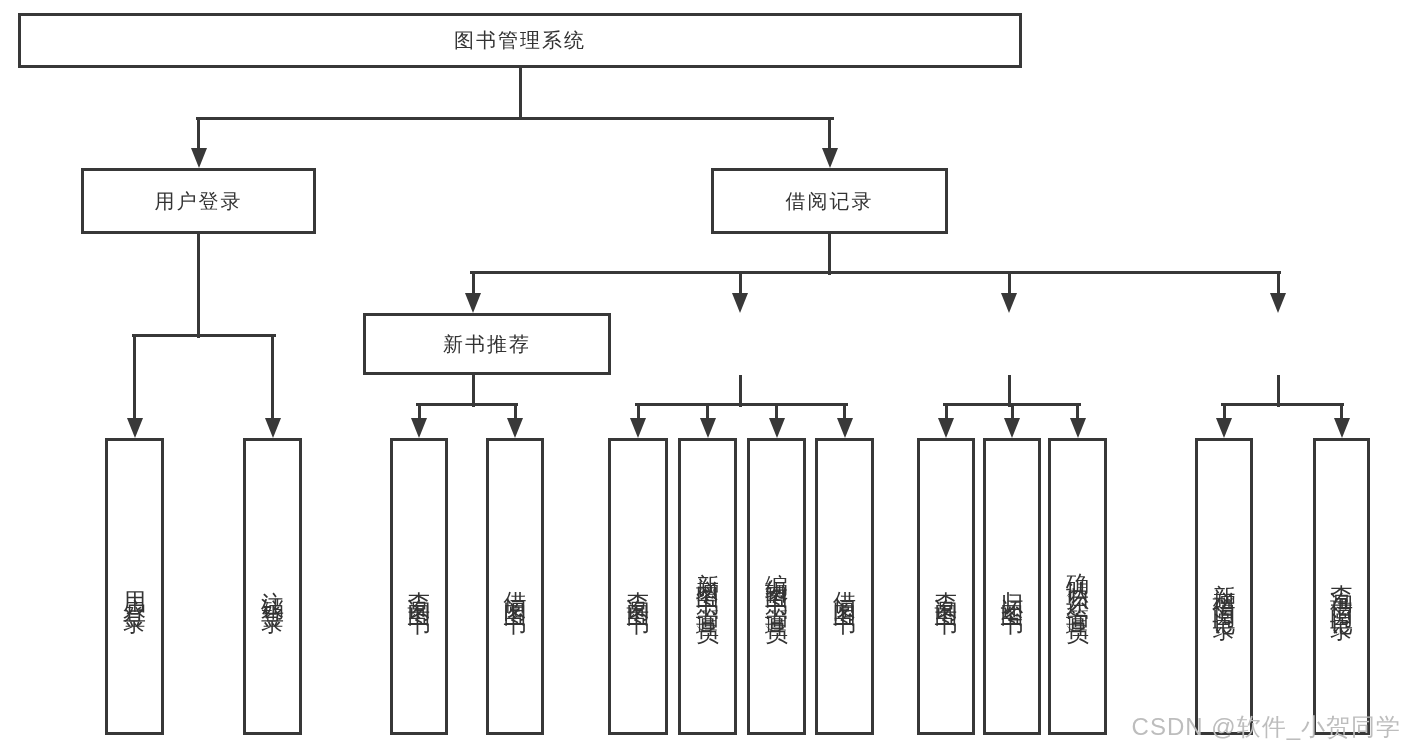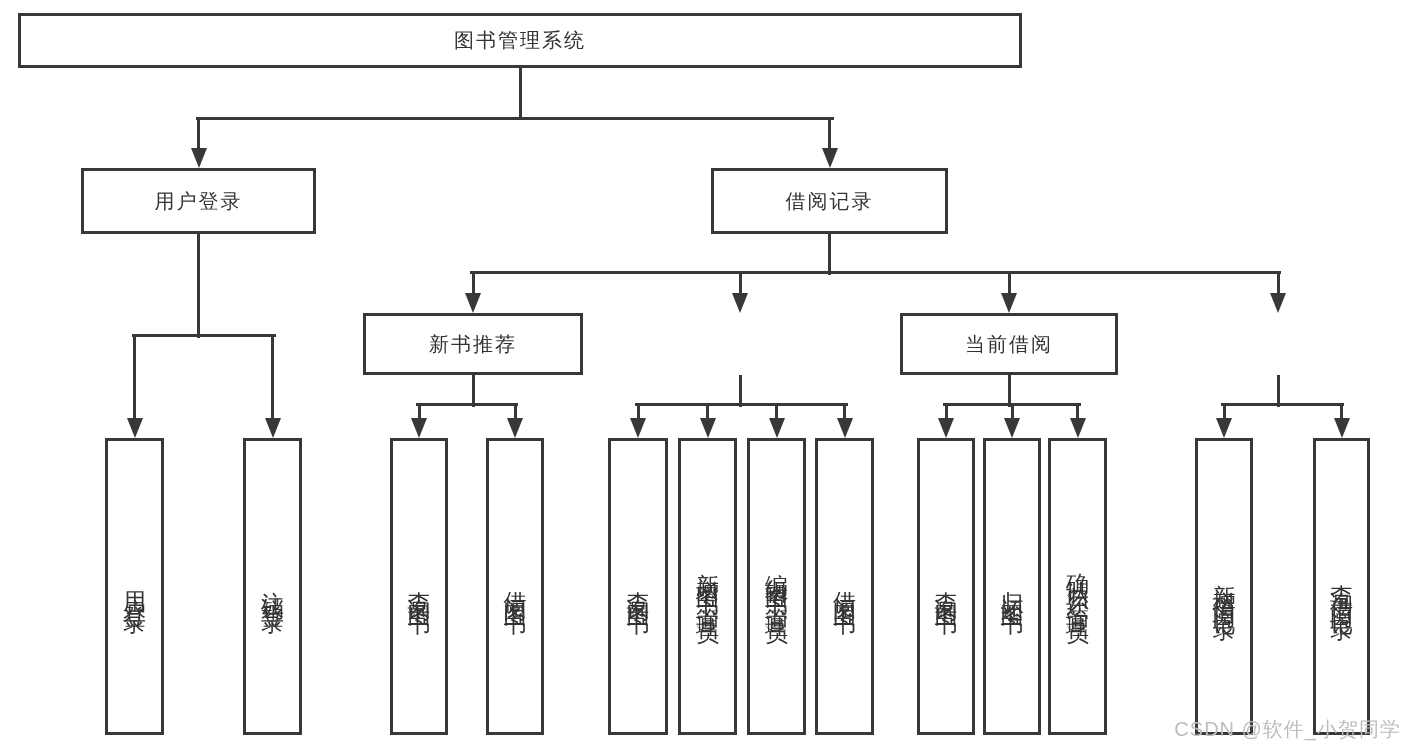--- a/index.html
+++ b/index.html
@@ -43,39 +43,38 @@
   .hline{position:absolute;height:3px;background:var(--line);}
   .arrow{
     position:absolute;width:0;height:0;
     border-left:8px solid transparent;
     border-right:8px solid transparent;
     border-top:20px solid var(--line);
   }
   #watermark{
     position:absolute;
     right:4px;bottom:4px;
-    font-size:20px;
+    font-size:24px;
     color:var(--wm);
     letter-spacing:1px;
     z-index:10;
     white-space:nowrap;
   }
 </style>
 </head>
 <body>
 
 <div id="stage">
 
   <div class="node h" style="left:18px;top:13px;width:1004px;height:55px">图书管理系统</div>
 
   <div class="node h" style="left:81px;top:168px;width:235px;height:66px">用户登录</div>
   <div class="node h" style="left:711px;top:168px;width:237px;height:66px">借阅记录</div>
 
-  <div class="node h" style="left:363px;top:313px;width:220px;height:62px">新书推荐</div>
-  <div class="node h" style="left:900px;top:313px;width:218px;height:62px">当前借阅</div>
+  <div class="node h" style="left:363px;top:313px;width:248px;height:62px">新书推荐</div>
 
   <div class="node v" style="left:105px;top:438px;width:59px;height:297px">用户登录</div>
   <div class="node v" style="left:243px;top:438px;width:59px;height:297px">注销登录</div>
 
   <div class="node v" style="left:390px;top:438px;width:58px;height:297px">查询图书</div>
   <div class="node v" style="left:486px;top:438px;width:58px;height:297px">借阅图书</div>
 
   <div class="node v" style="left:608px;top:438px;width:60px;height:297px">查询图书</div>
   <div class="node v" style="left:678px;top:438px;width:59px;height:297px">新增图书（管理员）</div>
   <div class="node v" style="left:747px;top:438px;width:59px;height:297px">编辑图书（管理员）</div>

